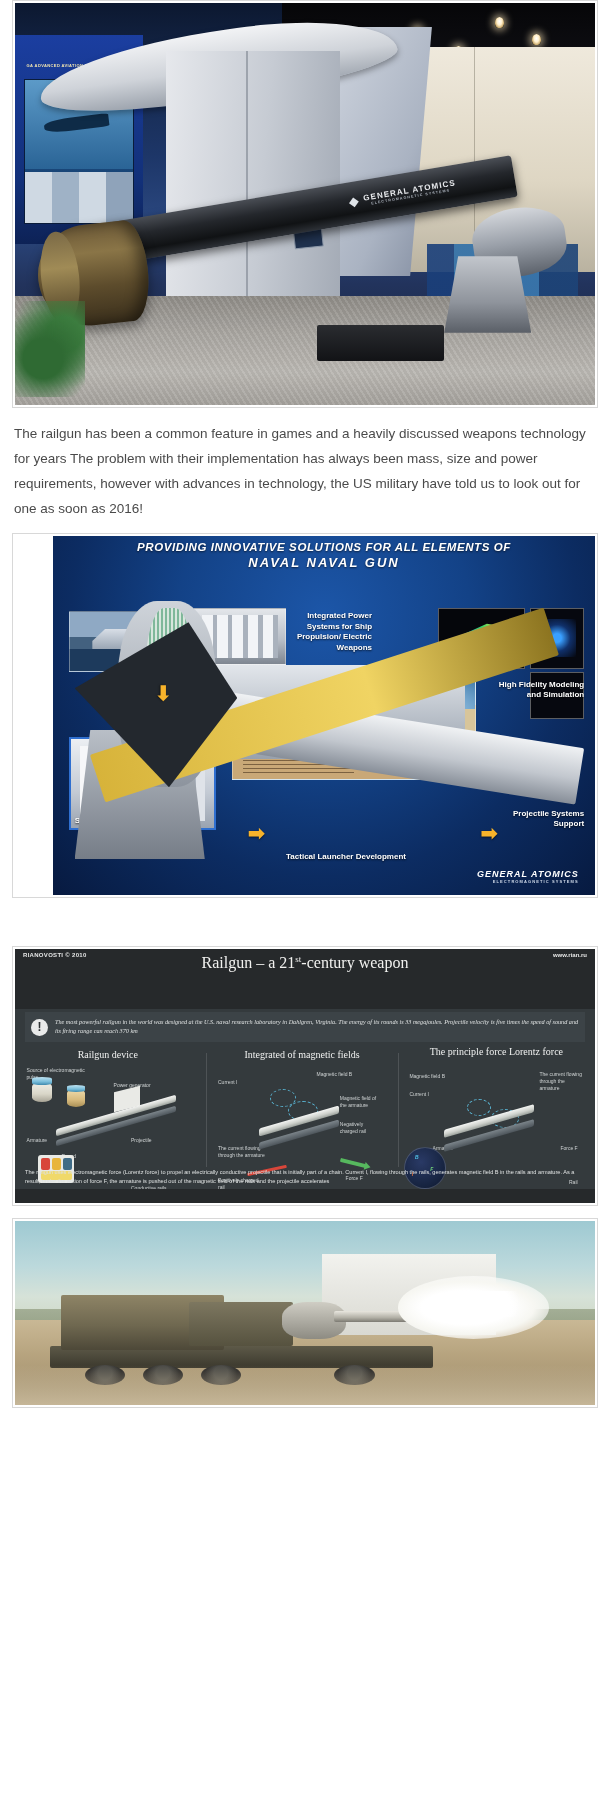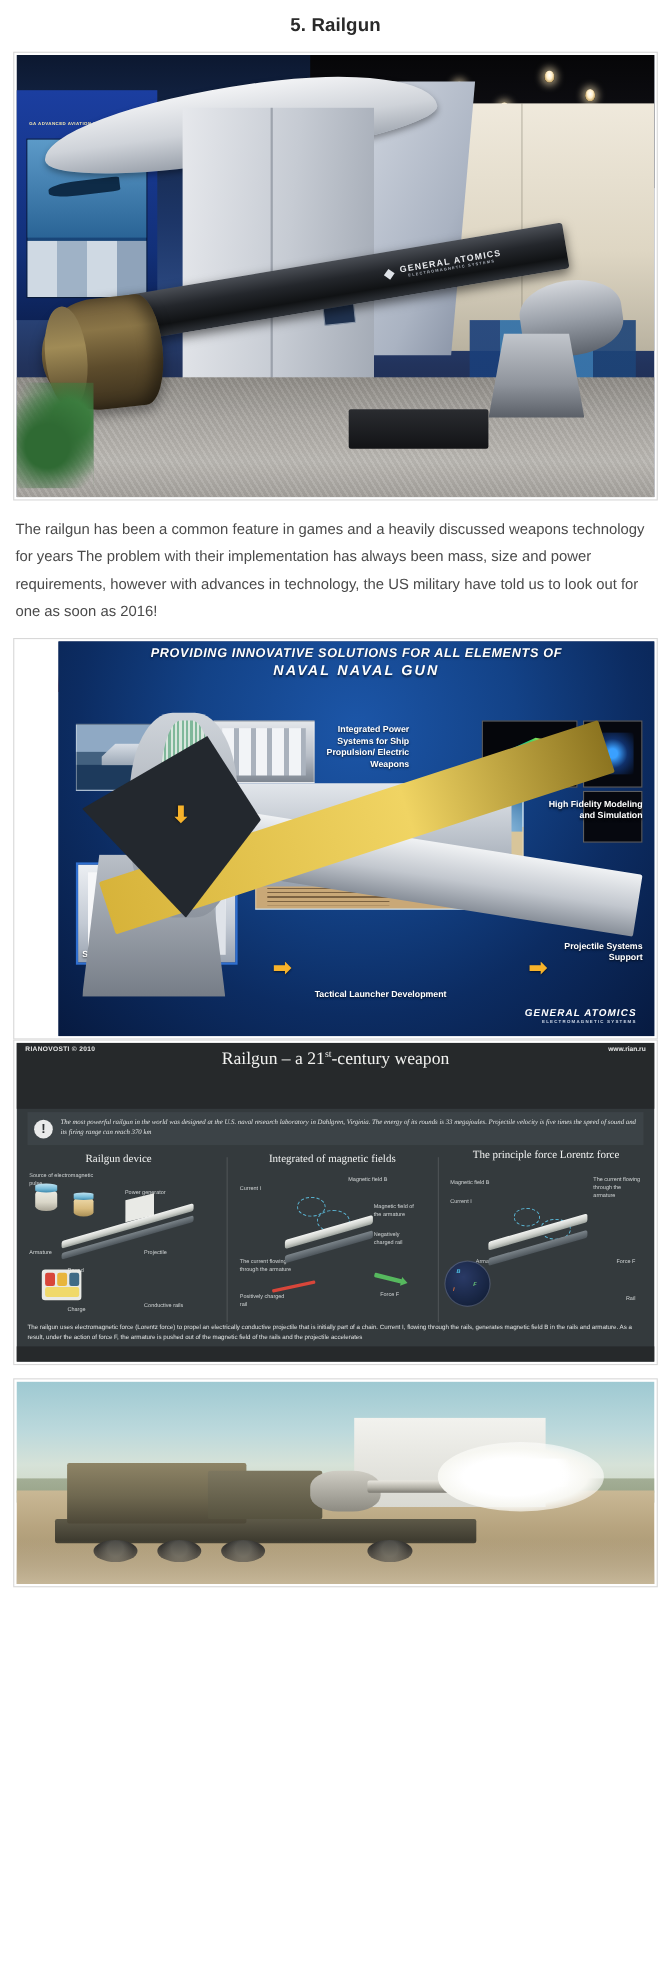--- a/index.html
+++ b/index.html
@@ -180,21 +180,21 @@
     transform:rotate(-18deg); border-radius:2px;}
   .p2-proj .fin{position:absolute; left:4%; top:24%; width:30%; height:46%;
     background:#23282e; clip-path:polygon(0 40%,70% 0,100% 46%,58% 100%);}
   .p2-arrow{position:absolute; color:#f7b32b; font-size:20px; font-weight:bold; line-height:1;
     text-shadow:0 1px 2px rgba(0,0,0,.55);}
   .p2-brand{position:absolute; right:3%; bottom:3%; text-align:right; white-space:nowrap;}
   .p2-brand .b1{font-size:9px; font-weight:bold; font-style:italic; color:#ffffff; letter-spacing:1px;}
   .p2-brand .b2{font-size:4px; font-weight:bold; color:#cfd9e8; letter-spacing:1.1px;}
 
   
-  .photo3{height:296px;}
+  .photo3{height:260px;margin-top:48px;}
   .p3-bg{position:absolute; inset:0; background:#343a3d;}
   .p3-head{position:absolute; left:0; right:0; top:0; height:60px; background:#26292b;}
   .p3-title{position:absolute; left:0; right:0; top:5px; text-align:center;
     font-family:"Liberation Serif", serif; font-size:16px; color:#f2f2f0;}
   .p3-title sup{font-size:9px;}
   .p3-sub{position:absolute; left:0; right:0; top:27px; text-align:center;
     font-family:"Liberation Serif", serif; font-size:7px; color:#b9bdbe; line-height:11px;}
   .p3-note{position:absolute; left:10px; right:10px; top:63px; height:30px;
     background:#3c4347; display:flex; align-items:center; gap:7px; padding:3px 6px;}
   .p3-excl{width:17px; height:17px; border-radius:50%; background:#e9eaea; color:#2e3234;
@@ -267,21 +267,20 @@
     background:radial-gradient(circle at 50% 40%,#4a4a46 0 30%, #222 70%);
     border-radius:50%;}
   .p4-dust{position:absolute; left:0; right:0; bottom:0; height:22%;
     background:linear-gradient(180deg,rgba(210,196,168,0),rgba(205,190,160,.85));}
 </style>
 </head>
 <body>
 
 <div class="page">
 
-  <div class="page-title">5. Railgun</div>
 
   <div class="figure photo1">
     <div class="figure-inner">
       <div class="p1-bg"></div>
       <div class="p1-ceiling">
         <div class="p1-ceil-light" style="left:18%;top:28%"></div>
         <div class="p1-ceil-light" style="left:30%;top:44%"></div>
         <div class="p1-ceil-light" style="left:42%;top:20%"></div>
         <div class="p1-ceil-light" style="left:55%;top:36%"></div>
         <div class="p1-ceil-light" style="left:68%;top:12%"></div>

